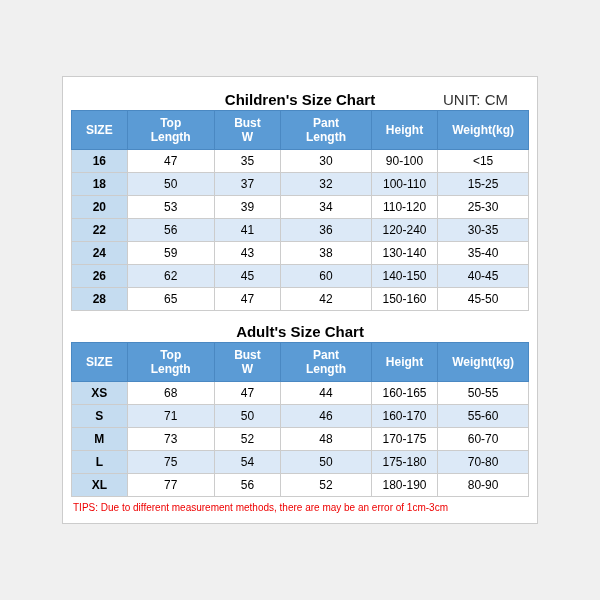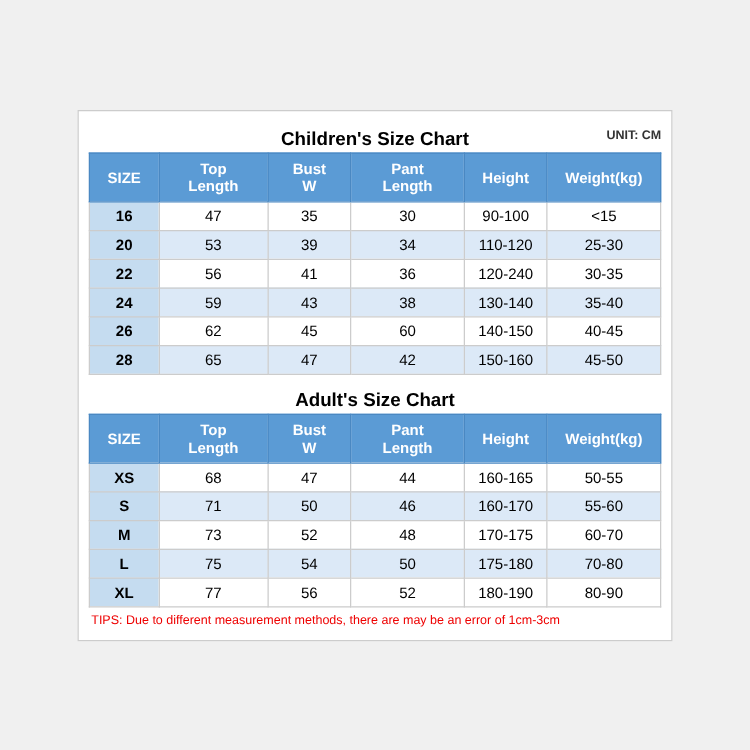--- a/index.html
+++ b/index.html
@@ -20,24 +20,24 @@
     }
     .section-title {
       text-align: center;
       font-size: 15px;
       font-weight: bold;
       padding: 6px 0 2px 0;
       position: relative;
     }
     .unit-label {
       position: absolute;
-      right: 0;
+      right: 21px;
       top: 6px;
-      font-size: 10px;
-      font-weight: bold;
+      font-size: 15px;
+      font-weight: normal;
       color: #333;
     }
     table {
       width: 100%;
       border-collapse: collapse;
       font-size: 12px;
     }
     th {
       background: #5b9bd5;
       color: #fff;
@@ -89,20 +89,28 @@
     <tbody id="children-tbody">
     <tr>
           <td class="size-col">16</td>
           <td>47</td>
           <td>35</td>
           <td>30</td>
           <td>90-100</td>
           <td>&lt;15</td>
         </tr>
         <tr>
+          <td class="size-col">18</td>
+          <td>50</td>
+          <td>37</td>
+          <td>32</td>
+          <td>100-110</td>
+          <td>15-25</td>
+        </tr>
+        <tr>
           <td class="size-col">20</td>
           <td>53</td>
           <td>39</td>
           <td>34</td>
           <td>110-120</td>
           <td>25-30</td>
         </tr>
         <tr>
           <td class="size-col">22</td>
           <td>56</td>

